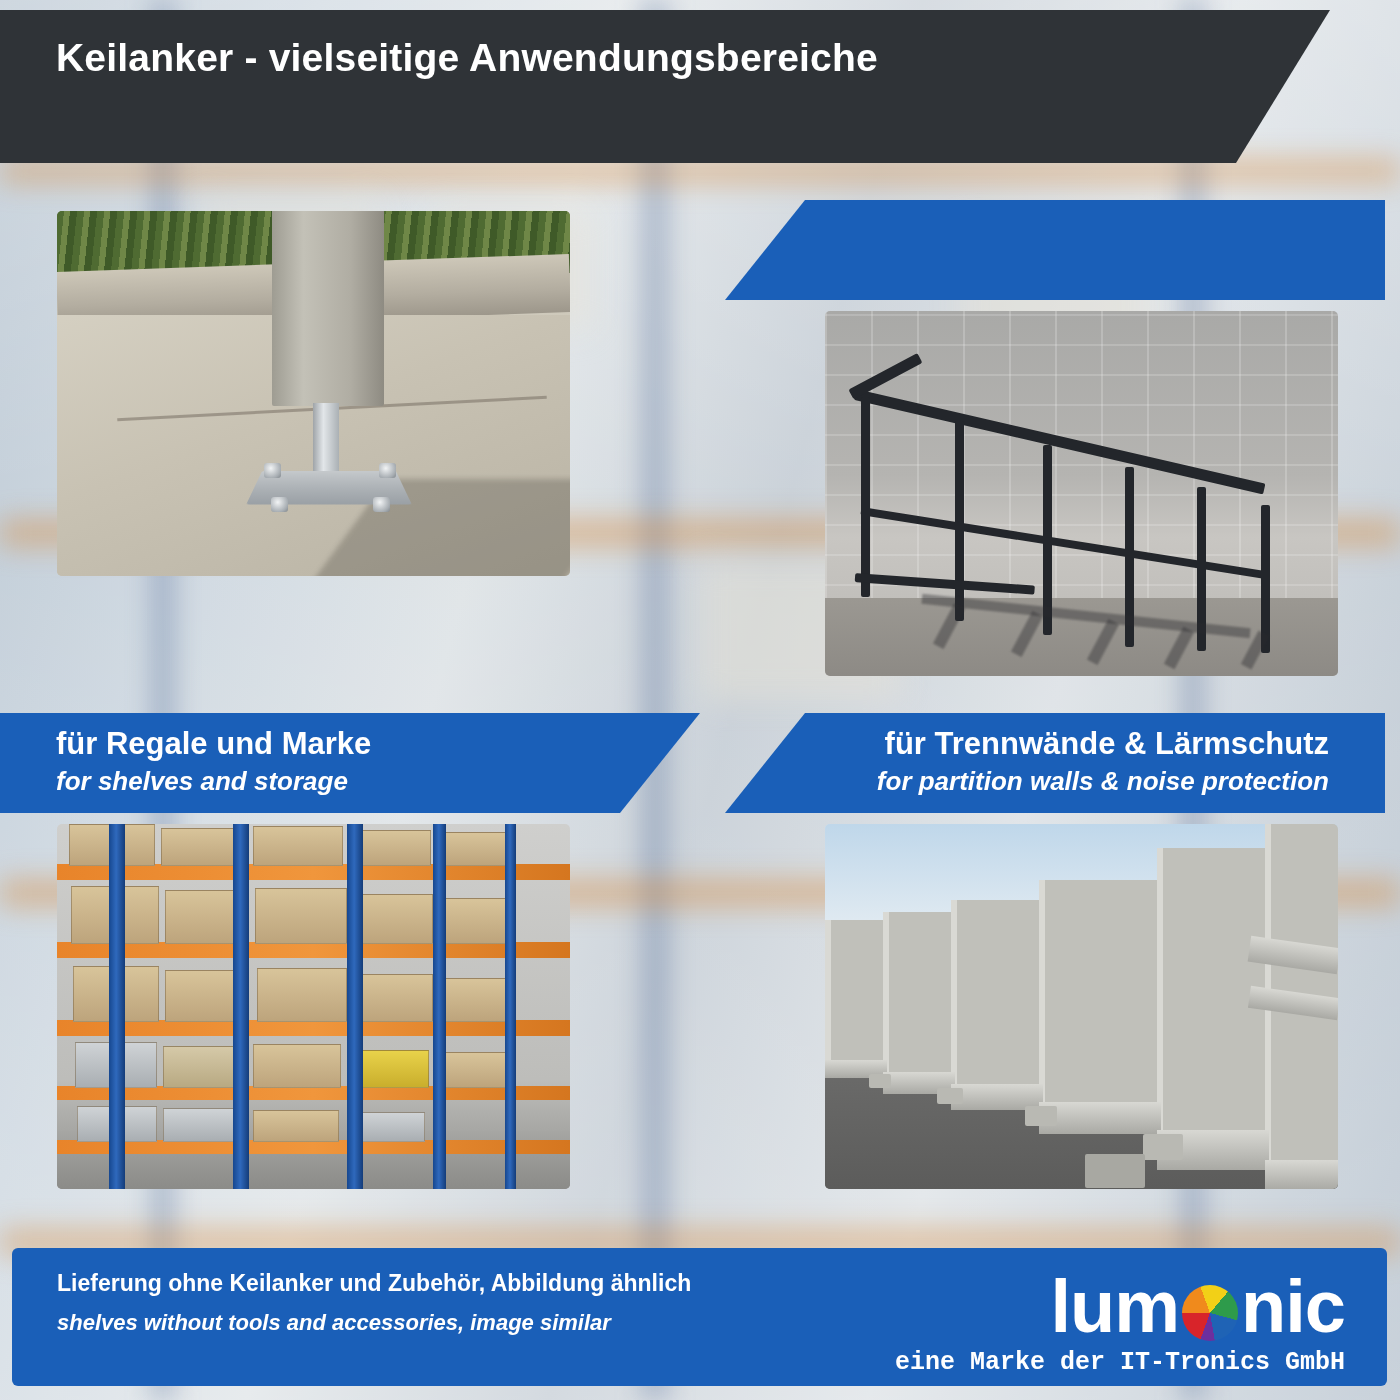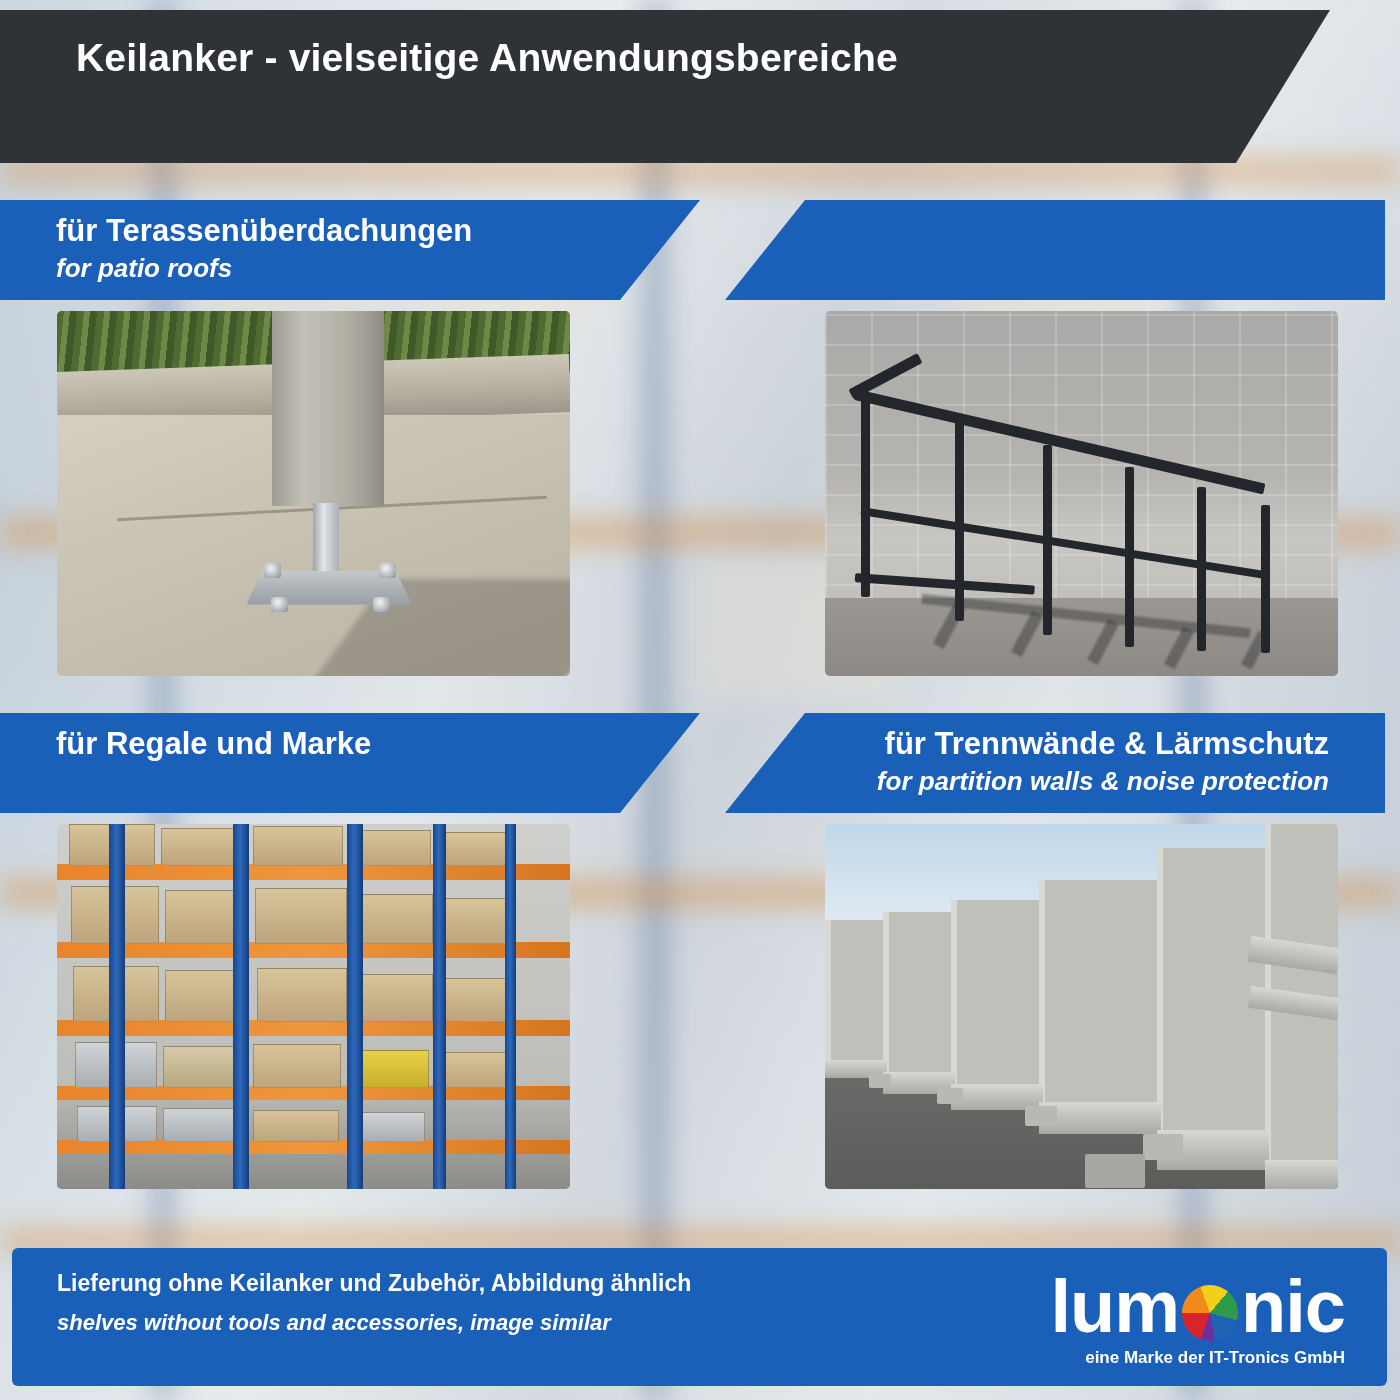--- a/index.html
+++ b/index.html
@@ -45,21 +45,21 @@
   .header {
     position: absolute;
     left: 0;
     top: 10px;
     width: 1330px;
     height: 153px;
     background: #2f3337;
     clip-path: polygon(0 0, 1330px 0, 1236px 100%, 0 100%);
     color: #ffffff;
     box-sizing: border-box;
-    padding: 26px 0 0 76px;
+    padding: 26px 0 0 56px;
   }
   .header h1 {
     margin: 0;
     font-size: 39px;
     font-weight: bold;
     letter-spacing: 0.2px;
     line-height: 1.15;
   }
   .header h2 {
     margin: 10px 0 0 0;
@@ -280,23 +280,24 @@
         #d8242a 0deg 70deg,
         #f08a1c 70deg 140deg,
         #f2d017 140deg 200deg,
         #2e9b4b 200deg 265deg,
         #1f63b5 265deg 330deg,
         #6c2f9e 330deg 360deg);
     position: relative;
     top: 6px;
   }
   .logo-sub {
-    font-size: 17px;
+    font-size: 25px;
     font-weight: bold;
     margin-top: 6px;
+    font-family: Liberation Mono, monospace;
   }
 </style>
 </head>
 <body>
 
 <div class="bg">
   <div class="bg-beam" style="left:150px; top:0; width:26px; height:1400px;"></div>
   <div class="bg-beam" style="left:640px; top:0; width:30px; height:1400px;"></div>
   <div class="bg-beam" style="left:1180px; top:0; width:26px; height:1400px;"></div>
   <div class="bg-stripe" style="left:0; top:160px; width:1400px; height:22px;"></div>
@@ -309,24 +310,20 @@
   <div class="bg-box" style="left:960px; top:230px; width:190px; height:140px;"></div>
   <div class="bg-box" style="left:240px; top:930px; width:200px; height:150px;"></div>
   <div class="bg-box" style="left:1010px; top:930px; width:180px; height:140px;"></div>
 </div>
 
 <div class="header">
   <h1>Keilanker - vielseitige Anwendungsbereiche</h1>
 </div>
 
 <div class="panel left row1">
-  <div class="ribbon">
-    <div class="de">für Terassenüberdachungen</div>
-    <div class="en">for patio roofs</div>
-  </div>
   <div class="photo ph1">
     <div class="grass"></div>
     <div class="kerb"></div>
     <div class="slab"></div>
     <div class="crack"></div>
     <div class="shadow"></div>
     <div class="post"></div>
     <div class="stem"></div>
     <div class="plate"></div>
     <div class="bolt" style="left:207px; top:252px;"></div>
@@ -363,20 +360,21 @@
     <div class="shadow" style="left:196px; top:300px; width:12px; height:46px; transform: rotate(28deg);"></div>
     <div class="shadow" style="left:272px; top:308px; width:12px; height:46px; transform: rotate(28deg);"></div>
     <div class="shadow" style="left:348px; top:316px; width:12px; height:42px; transform: rotate(28deg);"></div>
     <div class="shadow" style="left:424px; top:320px; width:12px; height:38px; transform: rotate(28deg);"></div>
   </div>
 </div>
 
 <div class="panel left row2">
   <div class="ribbon">
     <div class="de">für Regale und Marke</div>
+    <div class="en">for shelves and storage</div>
   </div>
   <div class="photo ph3">
     <div class="floor"></div>
     <div class="rackrow" style="top:40px;  height:16px;"></div>
     <div class="rackrow" style="top:118px; height:16px;"></div>
     <div class="rackrow" style="top:196px; height:16px;"></div>
     <div class="rackrow" style="top:262px; height:14px;"></div>
     <div class="rackrow" style="top:316px; height:14px;"></div>
 
     <div class="cargo" style="left:12px;  top:0px;   width:84px; height:40px;"></div>

